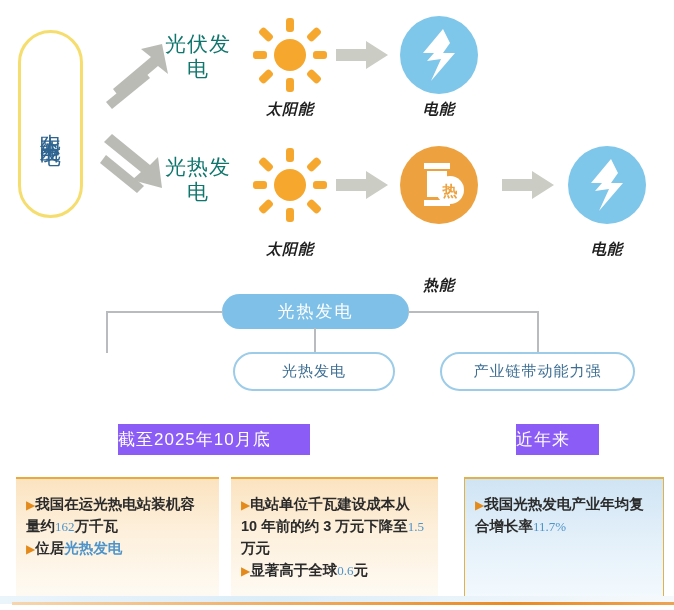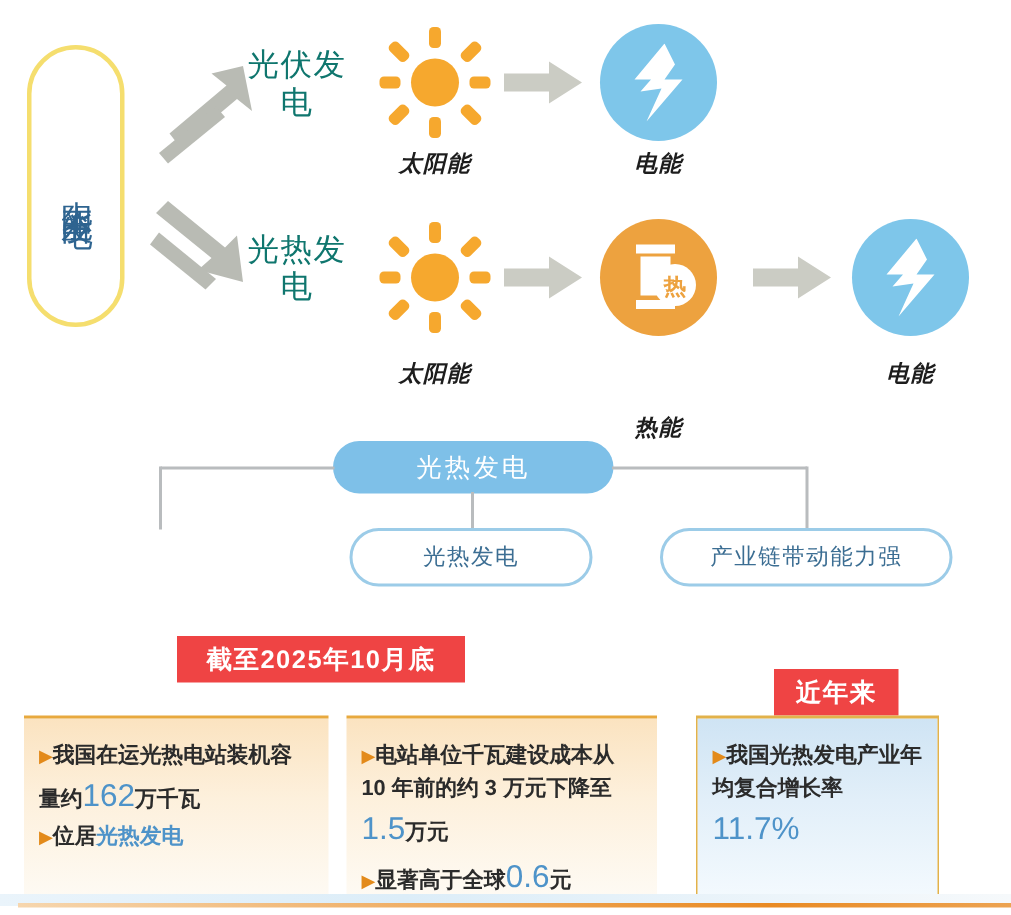--- a/index.html
+++ b/index.html
@@ -72,44 +72,44 @@
   .tree-box{
     position:absolute;height:39px;
     border:2px solid #9CCCE8;border-radius:20px;background:#ffffff;
     box-sizing:border-box;
     display:flex;align-items:center;justify-content:center;
     color:#3C6E93;font-size:15px;letter-spacing:1px;
   }
 
   
   .banner{
-    position:absolute;height:31px;background:#ef4444;
-    display:flex;align-items:center;justify-content:center;
-    color:#ffffff;font-size:17px;font-weight:700;letter-spacing:1px;
+    position:absolute;height:31px;background:#8b5cf6;
+    display:flex;align-items:center;justify-content:flex-start;
+    color:#ffffff;font-size:17px;font-weight:400;letter-spacing:1px;
   }
   .panel{
     position:absolute;box-sizing:border-box;
     padding:14px 10px 10px 10px;
     font-size:14.5px;line-height:1.52;color:#2b2b2b;font-weight:700;
     letter-spacing:0px;
   }
   .panel.warm{
     background:linear-gradient(180deg,#FBE3C0 0%,#FDF0DC 45%,#FEFAF3 100%);
     border-top:2px solid #E8A93E;
   }
   .panel.cool{
     background:linear-gradient(180deg,#CFE4F4 0%,#E2EFF9 45%,#F4FAFE 100%);
     border-top:2px solid #E2B24A;
     border-left:1px solid #E2B24A;
     border-right:1px solid #E2B24A;
     border-bottom:1px solid #E2B24A;
   }
   .tri{color:#E38A1A;font-size:12px;letter-spacing:0;}
   .hl{color:#4E93C9;font-weight:700;}
-  .num{color:#4E93C9;font-weight:400;font-size:21px;letter-spacing:0;}
+  .num{color:#4E93C9;font-weight:400;font-size:13px;letter-spacing:0;font-family:Liberation Serif, serif;}
 
   .footer-band{
     position:absolute;left:0;top:596px;width:674px;height:8px;
     background:linear-gradient(90deg,#EAF4FB 0%,#DCEDF8 40%,#F6F9FB 100%);
   }
   .footer-rule{
     position:absolute;left:12px;top:602px;width:1000px;height:3px;
     background:linear-gradient(90deg,#F6D6AE 0%,#E98A23 50%,#F3D8B4 100%);
   }
 </style>
@@ -233,39 +233,39 @@
     <span>光热发电</span>
   </div>
   <div class="tree-box" style="left:440px;top:352px;width:195px;">
     <span>产业链带动能力强</span>
   </div>
 
   <div class="banner" style="left:118px;top:424px;width:192px;">
     <span>截至2025年10月底</span>
   </div>
 
-  <div class="banner" style="left:516px;top:424px;width:83px;margin-top:22px;">
+  <div class="banner" style="left:516px;top:424px;width:83px;">
     <span>近年来</span>
   </div>
 
   <div class="panel warm" style="left:16px;top:477px;width:203px;height:119px;">
     <div id="p0">
         <div><span class="tri">▶</span><span>我国在运光热电站装机容量约</span><span class="num">162</span><span>万千瓦</span></div>
         <div><span class="tri">▶</span><span>位居</span><span class="hl">光热发电</span></div>
       </div>
   </div>
 
   <div class="panel warm" style="left:231px;top:477px;width:207px;height:119px;">
     <div id="p1">
         <div><span class="tri">▶</span><span>电站单位千瓦建设成本从 10 年前的约 3 万元下降至</span><span class="num">1.5</span><span>万元</span></div>
         <div><span class="tri">▶</span><span>显著高于全球</span><span class="num">0.6</span><span>元</span></div>
       </div>
   </div>
 
-  <div class="panel cool" style="left:464px;top:477px;width:162px;height:125px;">
+  <div class="panel cool" style="left:464px;top:477px;width:200px;height:125px;">
     <div id="p2">
         <div><span class="tri">▶</span><span>我国光热发电产业年均复合增长率</span><span class="num">11.7%</span></div>
       </div>
   </div>
 
   <div class="footer-band"></div>
   <div class="footer-rule"></div>
 
 </div>
 

